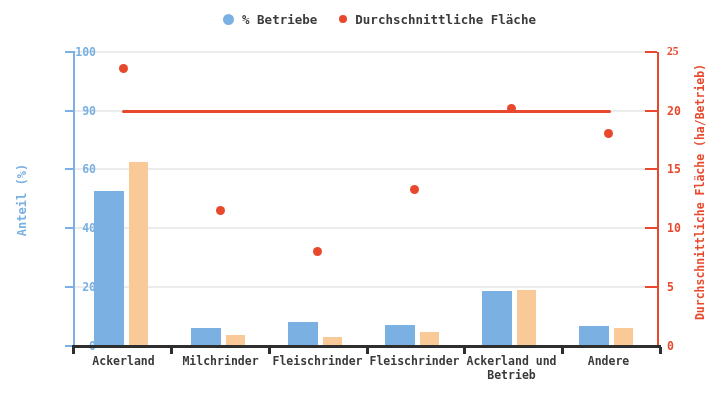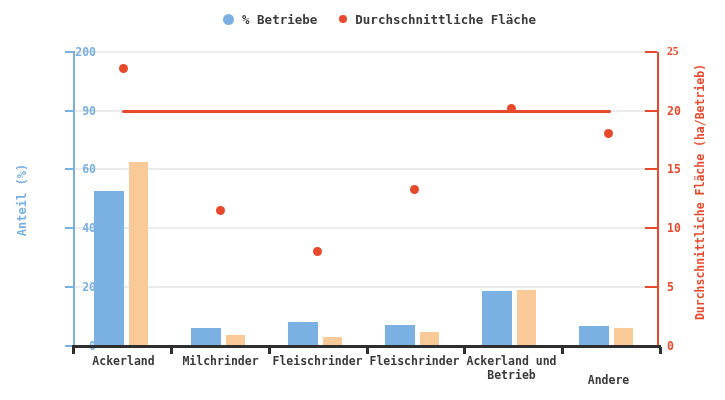--- a/index.html
+++ b/index.html
@@ -59,21 +59,21 @@
     <div class="ticklabel" style="right: 663px; top: 338.5px; color: rgb(122, 176, 226);">0</div>
     <div class="tick" style="left: 65px; width: 10px; height: 2px; top: 285.8px; background: rgb(122, 176, 226);"></div>
     <div class="ticklabel" style="right: 663px; top: 279.8px; color: rgb(122, 176, 226);">20</div>
     <div class="tick" style="left: 65px; width: 10px; height: 2px; top: 227.1px; background: rgb(122, 176, 226);"></div>
     <div class="ticklabel" style="right: 663px; top: 221.1px; color: rgb(122, 176, 226);">40</div>
     <div class="tick" style="left: 65px; width: 10px; height: 2px; top: 168.4px; background: rgb(122, 176, 226);"></div>
     <div class="ticklabel" style="right: 663px; top: 162.4px; color: rgb(122, 176, 226); text-align: center;">60</div>
     <div class="tick" style="left: 65px; width: 10px; height: 2px; top: 109.7px; background: rgb(122, 176, 226);"></div>
     <div class="ticklabel" style="right: 663px; top: 103.7px; color: rgb(122, 176, 226);">90</div>
     <div class="tick" style="left: 65px; width: 10px; height: 2px; top: 51px; background: rgb(122, 176, 226);"></div>
-    <div class="ticklabel" style="right: 663px; top: 45px; color: rgb(122, 176, 226);">200</div>
+    <div class="ticklabel" style="right: 663px; top: 45px; color: rgb(122, 176, 226);">100</div>
     <div class="axisline" style="left: 657px; width: 2px; top: 52px; height: 294.5px; background: rgb(232, 73, 45);"></div>
     <div class="tick" style="left: 645px; width: 12px; height: 2px; top: 344.5px; background: rgb(232, 73, 45);"></div>
     <div class="ticklabel" style="left: 667px; top: 338.5px; color: rgb(232, 73, 45);">0</div>
     <div class="tick" style="left: 645px; width: 12px; height: 2px; top: 285.8px; background: rgb(232, 73, 45);"></div>
     <div class="ticklabel" style="left: 667px; top: 279.8px; color: rgb(232, 73, 45);">5</div>
     <div class="tick" style="left: 645px; width: 12px; height: 2px; top: 227.1px; background: rgb(232, 73, 45);"></div>
     <div class="ticklabel" style="left: 667px; top: 221.1px; color: rgb(232, 73, 45);">10</div>
     <div class="tick" style="left: 645px; width: 12px; height: 2px; top: 168.4px; background: rgb(232, 73, 45);"></div>
     <div class="ticklabel" style="left: 667px; top: 162.4px; color: rgb(232, 73, 45);">15</div>
     <div class="tick" style="left: 645px; width: 12px; height: 2px; top: 109.7px; background: rgb(232, 73, 45);"></div>
@@ -116,16 +116,16 @@
     <div class="catlabel" style="left: 317.5px; top: 355px;">
       <div>Fleischrinder</div>
     </div>
     <div class="catlabel" style="left: 414.5px; top: 355px;">
       <div>Fleischrinder</div>
     </div>
     <div class="catlabel" style="left: 511.5px; top: 355px;">
       <div>Ackerland und</div>
       <div>Betrieb</div>
     </div>
-    <div class="catlabel" style="left: 608.5px; top: 374px; text-align: right;">
+    <div class="catlabel" style="left: 608.5px; top: 355px; text-align: right;">
       <div>Andere</div>
     </div>
   </div>
 
 </body></html>

